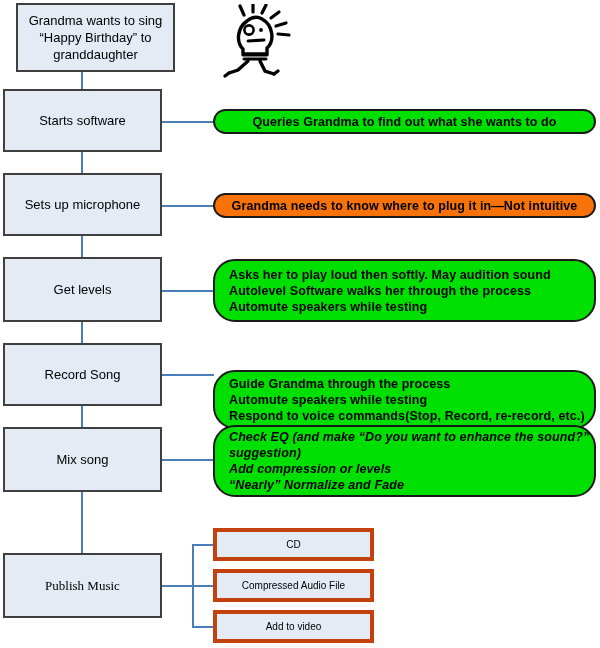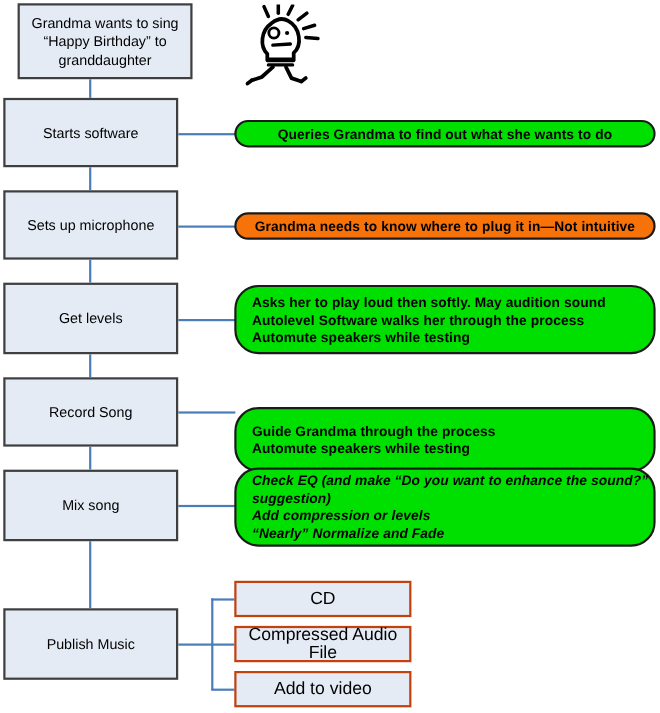--- a/index.html
+++ b/index.html
@@ -33,27 +33,27 @@
     line-height: 17px;
     padding: 2px 6px;
   }
   .pbox .ptext { display: block; }
 
   
   .obox {
     position: absolute;
     box-sizing: border-box;
     background: #e4ebf5;
-    border: 2px solid #c2410c;
+    border: 4px solid #c2410c;
     display: flex;
     align-items: center;
     justify-content: center;
     text-align: center;
     color: #000000;
-    font-size: 16px;
+    font-size: 10px;
     line-height: 16px;
   }
 
   
   .pill {
     position: absolute;
     box-sizing: border-box;
     border: 2px solid #1a1a1a;
     border-radius: 22px;
     display: flex;
@@ -156,21 +156,21 @@
   </div>
 
   <div class="pbox" style="left:3px; top:343px; width:159px; height:63px;">
     <span class="ptext">Record Song</span>
   </div>
 
   <div class="pbox" style="left:3px; top:427px; width:159px; height:65px;">
     <span class="ptext">Mix song</span>
   </div>
 
-  <div class="pbox" style="left:3px; top:553px; width:159px; height:65px;">
+  <div class="pbox" style="left:3px; top:553px; width:159px; height:65px;font-family:Liberation Serif, serif;">
     <span class="ptext">Publish Music</span>
   </div>
 
   <div class="pill green center" style="left:213px; top:109px; width:383px; height:25px;">
     <span class="lines">
       <span class="ln">Queries Grandma to find out what she wants to do</span>
     </span>
   </div>
 
   <div class="pill orange center" style="left:213px; top:193px; width:383px; height:25px;">
@@ -184,20 +184,21 @@
       <span class="ln">Asks her to play loud then softly. May audition sound</span>
       <span class="ln">Autolevel  Software walks her through the process</span>
       <span class="ln">Automute speakers while testing</span>
     </span>
   </div>
 
   <div class="pill green" style="left:213px; top:344px; width:383px; height:59px;margin-top:26px;">
     <span class="lines">
       <span class="ln">Guide Grandma through the process</span>
       <span class="ln">Automute speakers while testing</span>
+      <span class="ln">Respond to voice commands(Stop, Record, re-record, etc.)</span>
     </span>
   </div>
 
   <div class="pill green" style="left:213px; top:425px; width:383px; height:72px;font-style:italic;">
     <span class="lines">
       <span class="ln">Check EQ (and make “Do you want to enhance the sound?”</span>
       <span class="ln">suggestion)</span>
       <span class="ln">Add compression or levels</span>
       <span class="ln">“Nearly” Normalize and Fade</span>
     </span>

